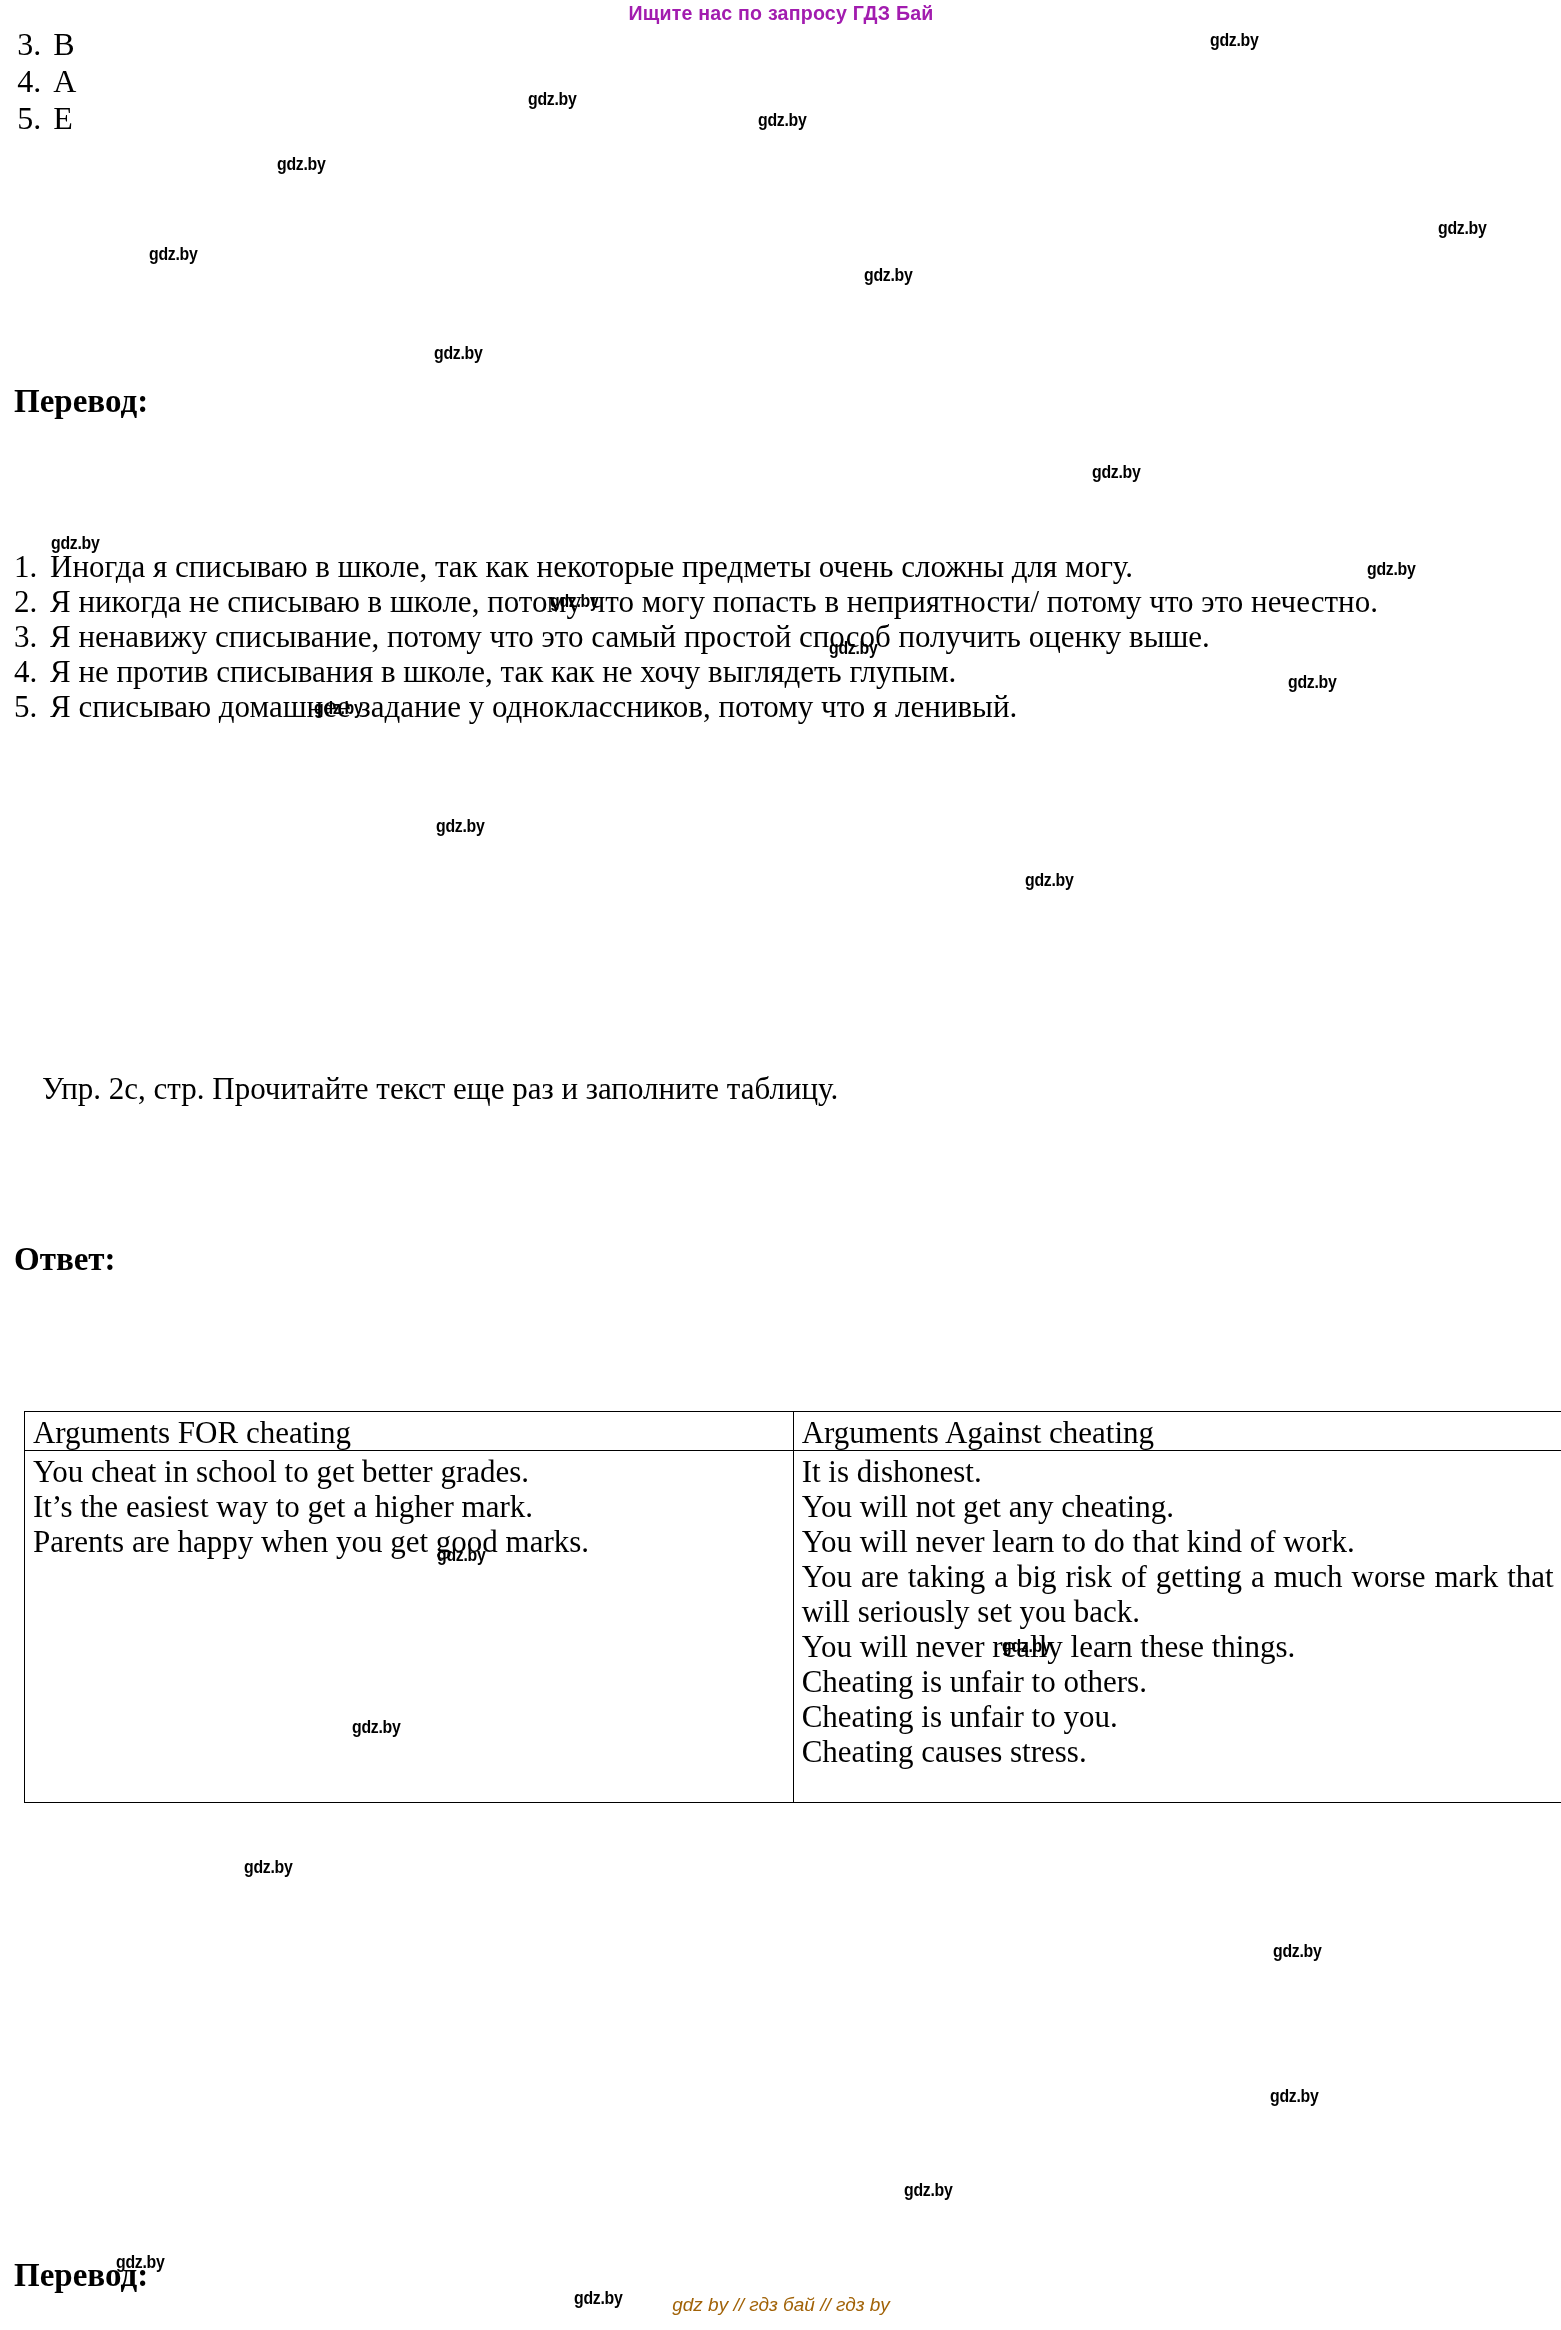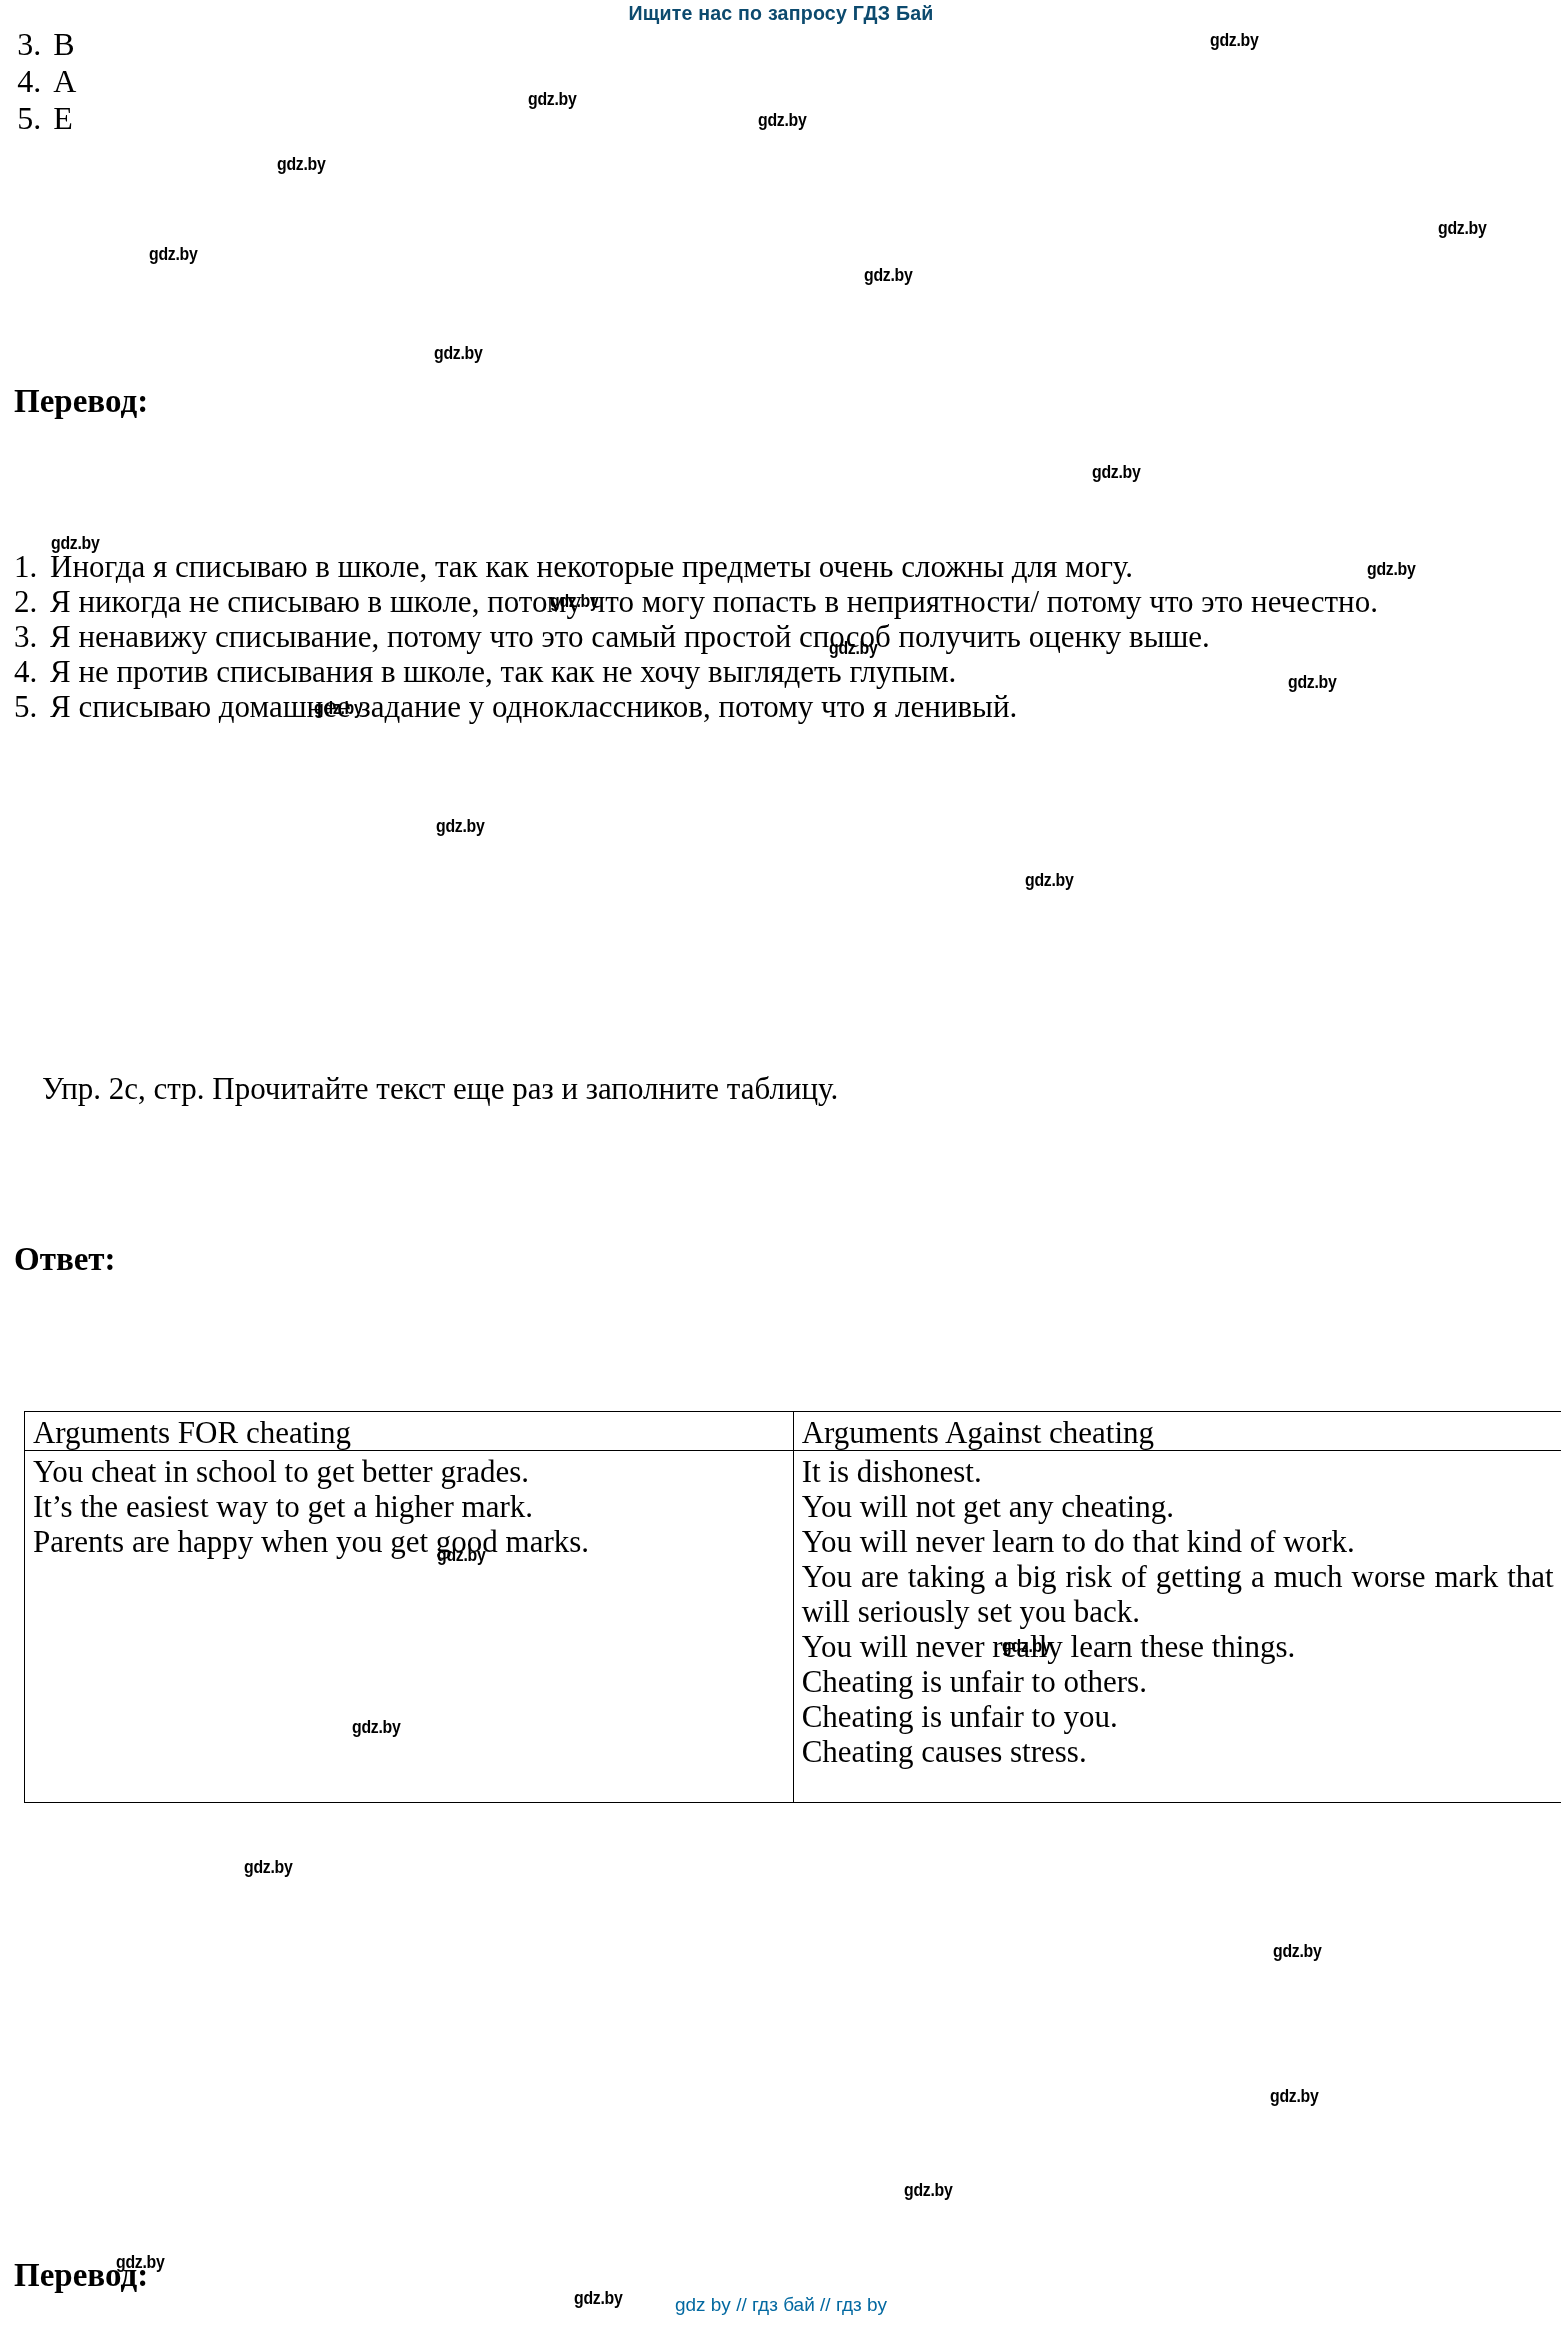--- a/index.html
+++ b/index.html
@@ -132,21 +132,21 @@
     font-size: 19px;
     color: #5b1d8f;
     white-space: nowrap;
   }
 </style>
 </head>
 <body>
 
 <div class="page">
 
-  <div class="promo" style="color: #0c4a6e;">Ищите нас по запросу ГДЗ Бай</div>
+  <div class="promo" style="color: #a21caf;">Ищите нас по запросу ГДЗ Бай</div>
 
   <div class="letters">
     <div class="letter-row">
       <span class="letter-num">3.</span>
       <span class="letter-val">B</span>
     </div>
     <div class="letter-row">
       <span class="letter-num">4.</span>
       <span class="letter-val">A</span>
     </div>
@@ -209,21 +209,21 @@
           <p class="last">Cheating is unfair to others.</p>
           <p class="last">Cheating is unfair to you.</p>
           <p class="last">Cheating causes stress.</p>
         </td>
       </tr>
     </tbody>
   </table>
 
   <div class="heading" style="left:14px; top:2257px;">Перевод:</div>
 
-  <div class="footer" style="color: #0369a1;">gdz by  //  гдз бай  //  гдз by</div>
+  <div class="footer" style="color: #a16207; font-style: italic;">gdz by  //  гдз бай  //  гдз by</div>
 
   <div id="wm-layer">
       <div class="wm" style="left: 1210px; top: 30px;">gdz.by</div>
       <div class="wm" style="left: 528px; top: 89px;">gdz.by</div>
       <div class="wm" style="left: 758px; top: 110px;">gdz.by</div>
       <div class="wm" style="left: 277px; top: 154px;">gdz.by</div>
       <div class="wm" style="left: 1438px; top: 218px;">gdz.by</div>
       <div class="wm" style="left: 149px; top: 244px;">gdz.by</div>
       <div class="wm" style="left: 864px; top: 265px;">gdz.by</div>
       <div class="wm" style="left: 434px; top: 343px;">gdz.by</div>

